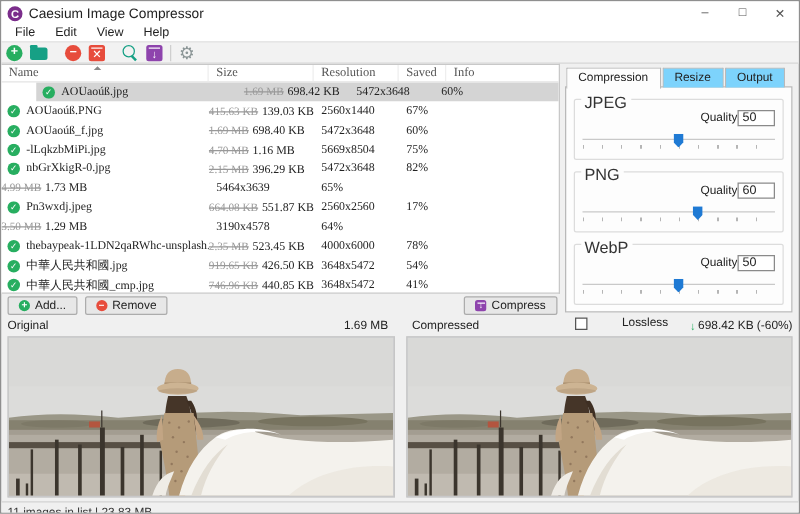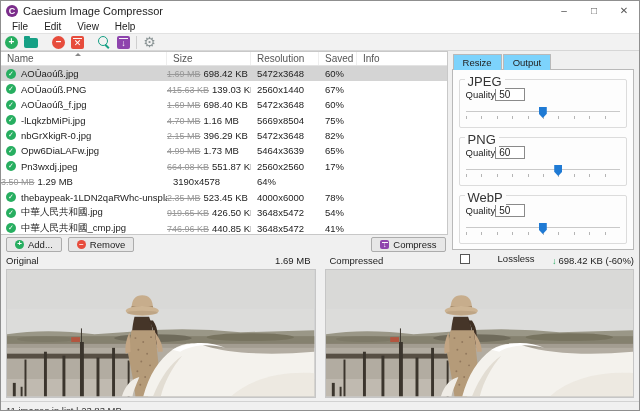--- a/index.html
+++ b/index.html
@@ -36,28 +36,28 @@
   .icon-box::before { content:""; position: absolute; top: 2px; left: 2px; right: 2px; height: 1.5px; background: rgba(255,255,255,.95); }
   .icon-search { }
   .icon-search::before { content:""; position: absolute; top: 0; left: 0; width: 8px; height: 8px; border: 1.8px solid #16a085; border-radius: 50%; }
   .icon-search::after { content:""; position: absolute; left: 8px; top: 8px; width: 5px; height: 1.8px; background: #16a085; transform: rotate(45deg); transform-origin: 0 0; }
   .icon-gear { color: #8b9596; font-size: 14px; line-height: 13px; text-align: center; }
   .tb-sep { width: 1px; height: 13px; background: #cfcfcf; }
   
   .content { flex: 0 0 auto; height: 203px; display: flex; }
   .left-col { width: 448px; display: flex; flex-direction: column; }
   
-  .file-table { height: 184px; background: #fff; border: 1px solid #c8c8c8; border-left: none; overflow: hidden; position: relative; }
+  .file-table { height: 184px; background: #fff; border: 1px solid #c8c8c8; border-left: none; overflow: hidden; position: relative; font-family: Liberation Serif, serif; }
   .t-head { display: grid; grid-template-columns: 166px 84px 68px 38px 1fr; height: 14px; border-bottom: 1px solid #e3e3e3; align-items: center; position: relative; }
   .t-head .hcell { font-size: 10px; color: #555; padding-left: 6px; border-right: 1px solid #eeeeee; height: 100%; display: flex; align-items: center; }
   .t-head .hcell:first-child { padding-left: 20px; }
   .sort-caret { position: absolute; left: 74px; top: 1px; width: 0; height: 0;
     border-left: 3px solid transparent; border-right: 3px solid transparent; border-bottom: 3px solid #888; }
   .t-row { display: grid; grid-template-columns: 166px 84px 68px 38px 1fr; height: 15.45px; align-items: center; font-size: 9.5px; color: #222; }
-  .t-row.selected { background: #d4d4d4; }
+  .t-row.selected { background: #d4d4d4; margin-left: 28px; }
   .name-cell { display: flex; align-items: center; gap: 5px; padding-left: 5px; overflow: hidden; white-space: nowrap; }
   .check-ic { flex: 0 0 auto; width: 10px; height: 10px; border-radius: 50%; background: #27ae60; color: #fff;
     font-size: 7px; line-height: 10px; text-align: center; }
   .size-cell { white-space: nowrap; overflow: hidden; }
   .size-old { color: #999; text-decoration: line-through; margin-right: 3px; font-size: 9px; }
   .res-cell, .saved-cell { padding-left: 6px; }
   
   .list-actions { height: 19px; display: flex; align-items: center; padding: 0 2px 0 5px; gap: 6px; }
   .btn { height: 15px; background: #e7e7e7; border: 1px solid #acacac; border-radius: 2px;
     font-size: 9.5px; color: #222; display: inline-flex; align-items: center; gap: 4px; padding: 0 8px; }
@@ -68,21 +68,21 @@
   .spacer { flex: 1; }
   
   .right-col { width: 192px; padding: 3px 5px 0 4px; }
   .tabs { display: flex; height: 16px; margin-left: 1px; }
   .tab { font-size: 9.5px; color: #222; padding: 2px 9px 0 9px; border: 1px solid #b9b9b9; border-bottom: none;
     background: #7dd3fc; margin-right: 1px; border-radius: 1px 1px 0 0; }
   .tab.active { background: #fdfdfd; height: 17px; position: relative; z-index: 2; }
   .tab-pane { background: #fdfdfd; border: 1px solid #b9b9b9; margin-top: -1px; height: 181px; padding: 5px 6px 0 6px; }
   .qgroup { border: 1px solid #dcdcdc; border-radius: 2px; position: relative; margin-bottom: 9px; padding: 8px 6px 8px 6px; }
   .qgroup-title { position: absolute; top: -6px; left: 5px; background: #fdfdfd; font-size: 13px; color: #333; padding: 0 3px; }
-  .qrow { display: flex; align-items: center; justify-content: flex-start; margin-bottom: 6px; }
+  .qrow { display: flex; align-items: center; justify-content: flex-end; margin-bottom: 6px; }
   .qlabel { font-size: 9.5px; color: #222; }
   .spinbox { width: 30px; height: 13px; border: 1px solid #8a8a8a; background: #fff; font-size: 10px; color: #222;
     display: flex; align-items: center; padding-left: 3px; }
   .slider { position: relative; height: 12px; }
   .slider .track { position: absolute; top: 4px; left: 0; right: 0; height: 1px; background: #c9c9c9; }
   .slider .thumb { position: absolute; top: 0; width: 8px; height: 11px; background: #1f7ad4;
     clip-path: polygon(0 0, 100% 0, 100% 62%, 50% 100%, 0 62%); }
   .slider .ticks { position: absolute; left: 0; right: 0; top: 9px; height: 3px;
     background: repeating-linear-gradient(90deg, #b5b5b5 0, #b5b5b5 1px, transparent 1px, transparent 10%); }
   .chk-row { display: flex; align-items: center; gap: 5px; margin: 7px 0 0 1px; }
@@ -192,24 +192,20 @@
               <div class="name-cell">
                 <span class="check-ic">✓</span>
                 <span>nbGrXkigR-0.jpg</span>
               </div>
               <div class="size-cell"><span class="size-old">2.15 MB</span><span>396.29 KB</span></div>
               <div class="res-cell">5472x3648</div>
               <div class="saved-cell">82%</div>
               <div></div>
             </div>
             <div class="t-row">
-              <div class="name-cell">
-                <span class="check-ic">✓</span>
-                <span>Opw6DiaLAFw.jpg</span>
-              </div>
               <div class="size-cell"><span class="size-old">4.99 MB</span><span>1.73 MB</span></div>
               <div class="res-cell">5464x3639</div>
               <div class="saved-cell">65%</div>
               <div></div>
             </div>
             <div class="t-row">
               <div class="name-cell">
                 <span class="check-ic">✓</span>
                 <span>Pn3wxdj.jpeg</span>
               </div>
@@ -268,20 +264,21 @@
         <span class="spacer"></span>
         <button class="btn">
           <span class="mini icon-box icon-compress tb-icon" style="width:9px;height:9px;position:relative">↓</span>
           <span>Compress</span>
         </button>
       </div>
     </div>
 
     <div class="right-col">
       <div class="tabs">
+        <div class="tab active">Compression</div>
         <div class="tab">Resize</div>
         <div class="tab">Output</div>
       </div>
       <div class="tab-pane">
 
         <div class="qgroup" style="margin-top:4px">
           <div class="qgroup-title">JPEG</div>
           <div class="qrow">
             <span class="qlabel">Quality</span>
             <span class="spinbox">50</span>

